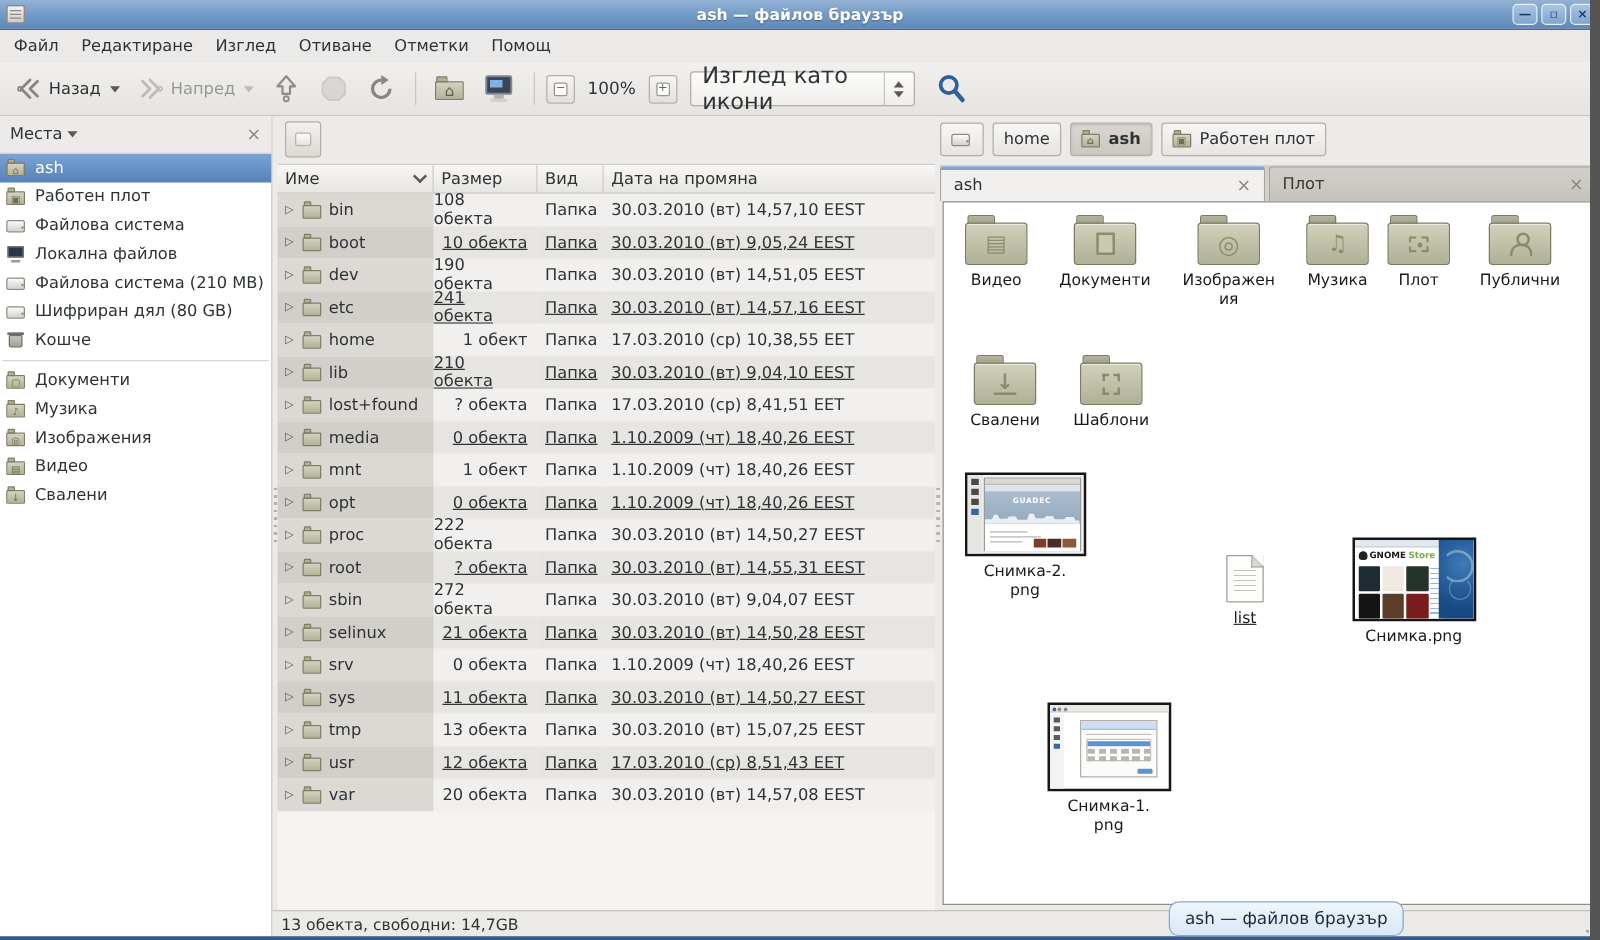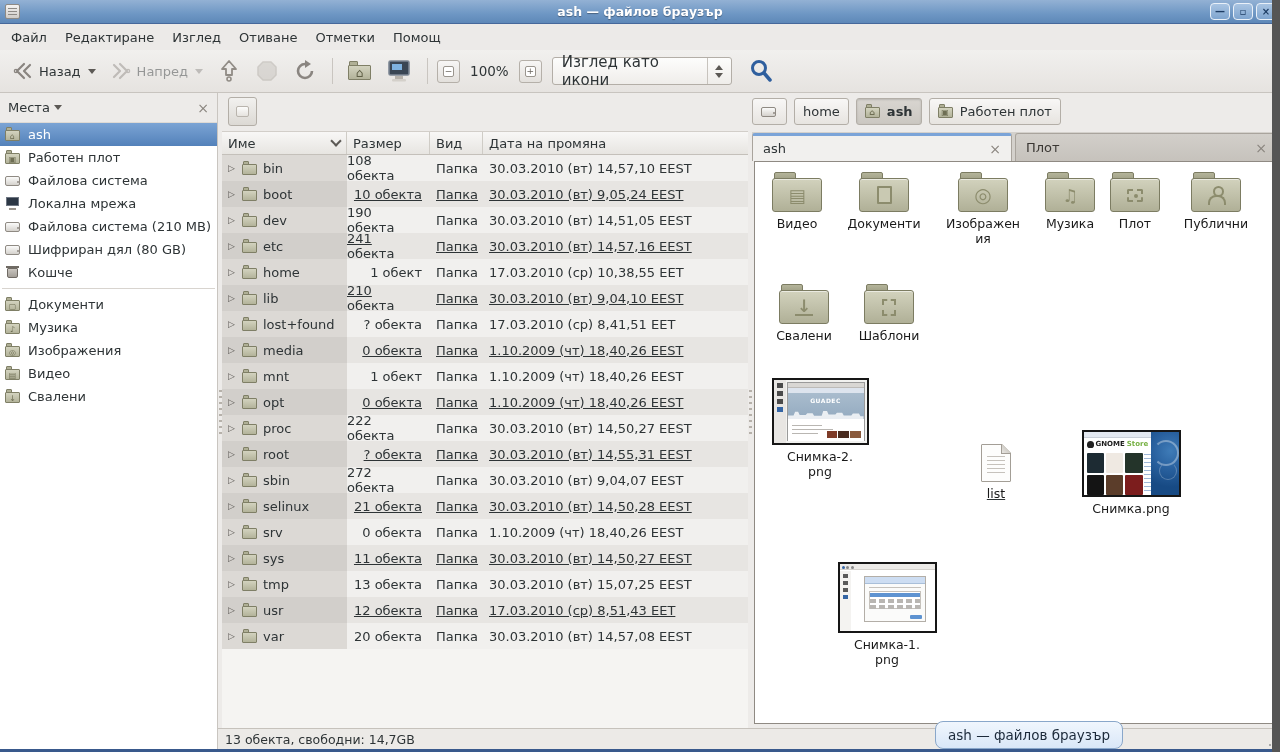--- a/index.html
+++ b/index.html
@@ -32,21 +32,21 @@
   .tbtn.disabled{opacity:.45;}
   .tb-sep{width:1px;height:26px;background:#c9c5c0;margin:0 7px;}
   .caret-down{width:0;height:0;border-left:4px solid transparent;border-right:4px solid transparent;border-top:5px solid #5c5955;margin-left:2px;}
   .zoombtn{width:23px;height:23px;border:1px solid #b5b0a9;border-radius:3px;
     background:linear-gradient(#f7f6f5,#e3e0dc);display:flex;align-items:center;justify-content:center;}
   .zoombtn .pg{width:11px;height:11px;border:1px solid #9a958e;border-radius:2px;background:#fff;
     font-size:9px;line-height:9px;text-align:center;color:#6b6archive least;color:#6b665f;}
   .zoom-label{padding:0 8px;font-size:13.5px;}
   .viewcombo{display:flex;align-items:center;height:28px;border:1px solid #b3aea7;border-radius:3px;
     background:linear-gradient(#fdfdfc,#efedea);margin-left:8px;padding-left:9px;width:180px;}
-  .viewcombo .vc-label{flex:1;font-size:15px;}
+  .viewcombo .vc-label{flex:1;font-size:18px;}
   .vc-arrows{width:24px;height:100%;border-left:1px solid #c7c3bd;display:flex;flex-direction:column;align-items:center;justify-content:center;gap:3px;}
   .arr-up{width:0;height:0;border-left:4px solid transparent;border-right:4px solid transparent;border-bottom:5px solid #5c5955;}
   .arr-dn{width:0;height:0;border-left:4px solid transparent;border-right:4px solid transparent;border-top:5px solid #5c5955;}
 
   
   .sidebar{position:absolute;left:0;top:93px;width:218px;height:656px;background:#fff;border-right:1px solid #c9c5c0;}
   .sb-head{height:30px;background:#edebe9;display:flex;align-items:center;padding:0 8px;border-bottom:1px solid #dedad5;}
   .sb-head .sb-title{font-size:13px;}
   .sb-close{margin-left:auto;color:#8a857f;font-size:14px;line-height:14px;}
   .sb-item{height:23px;display:flex;align-items:center;gap:6px;padding-left:5px;}
@@ -310,21 +310,21 @@
             <span class="d-body"></span>
             <span class="d-dot"></span>
           </span>
           <span>Файлова система</span>
         </div>
         <div class="sb-item">
           <span class="ic net">
             <span class="n-scr"></span>
             <span class="n-base"></span>
           </span>
-          <span>Локална мрежа</span>
+          <span>Локална файлов</span>
         </div>
         <div class="sb-item">
           <span class="ic drv">
             <span class="d-body"></span>
             <span class="d-dot"></span>
           </span>
           <span>Файлова система (210 MB)</span>
         </div>
         <div class="sb-item">
           <span class="ic drv">

